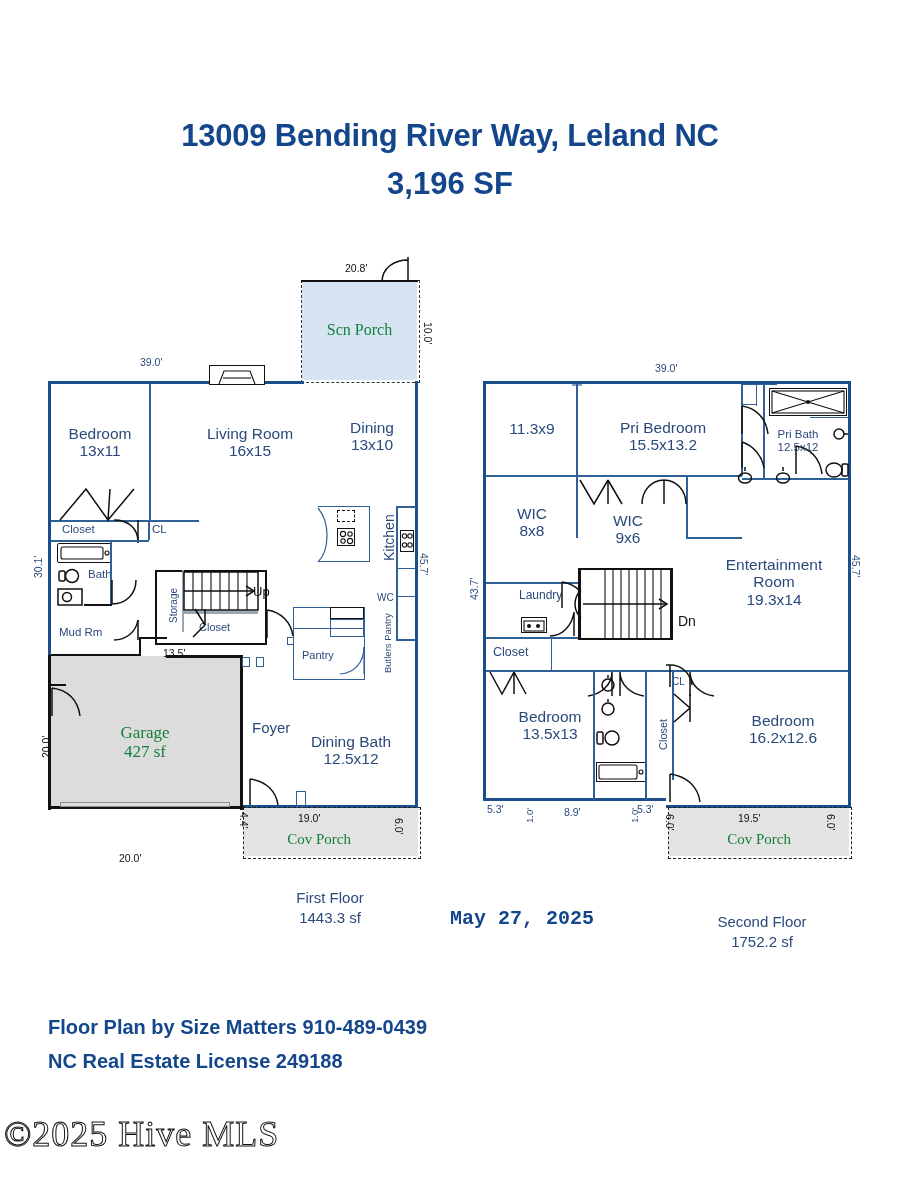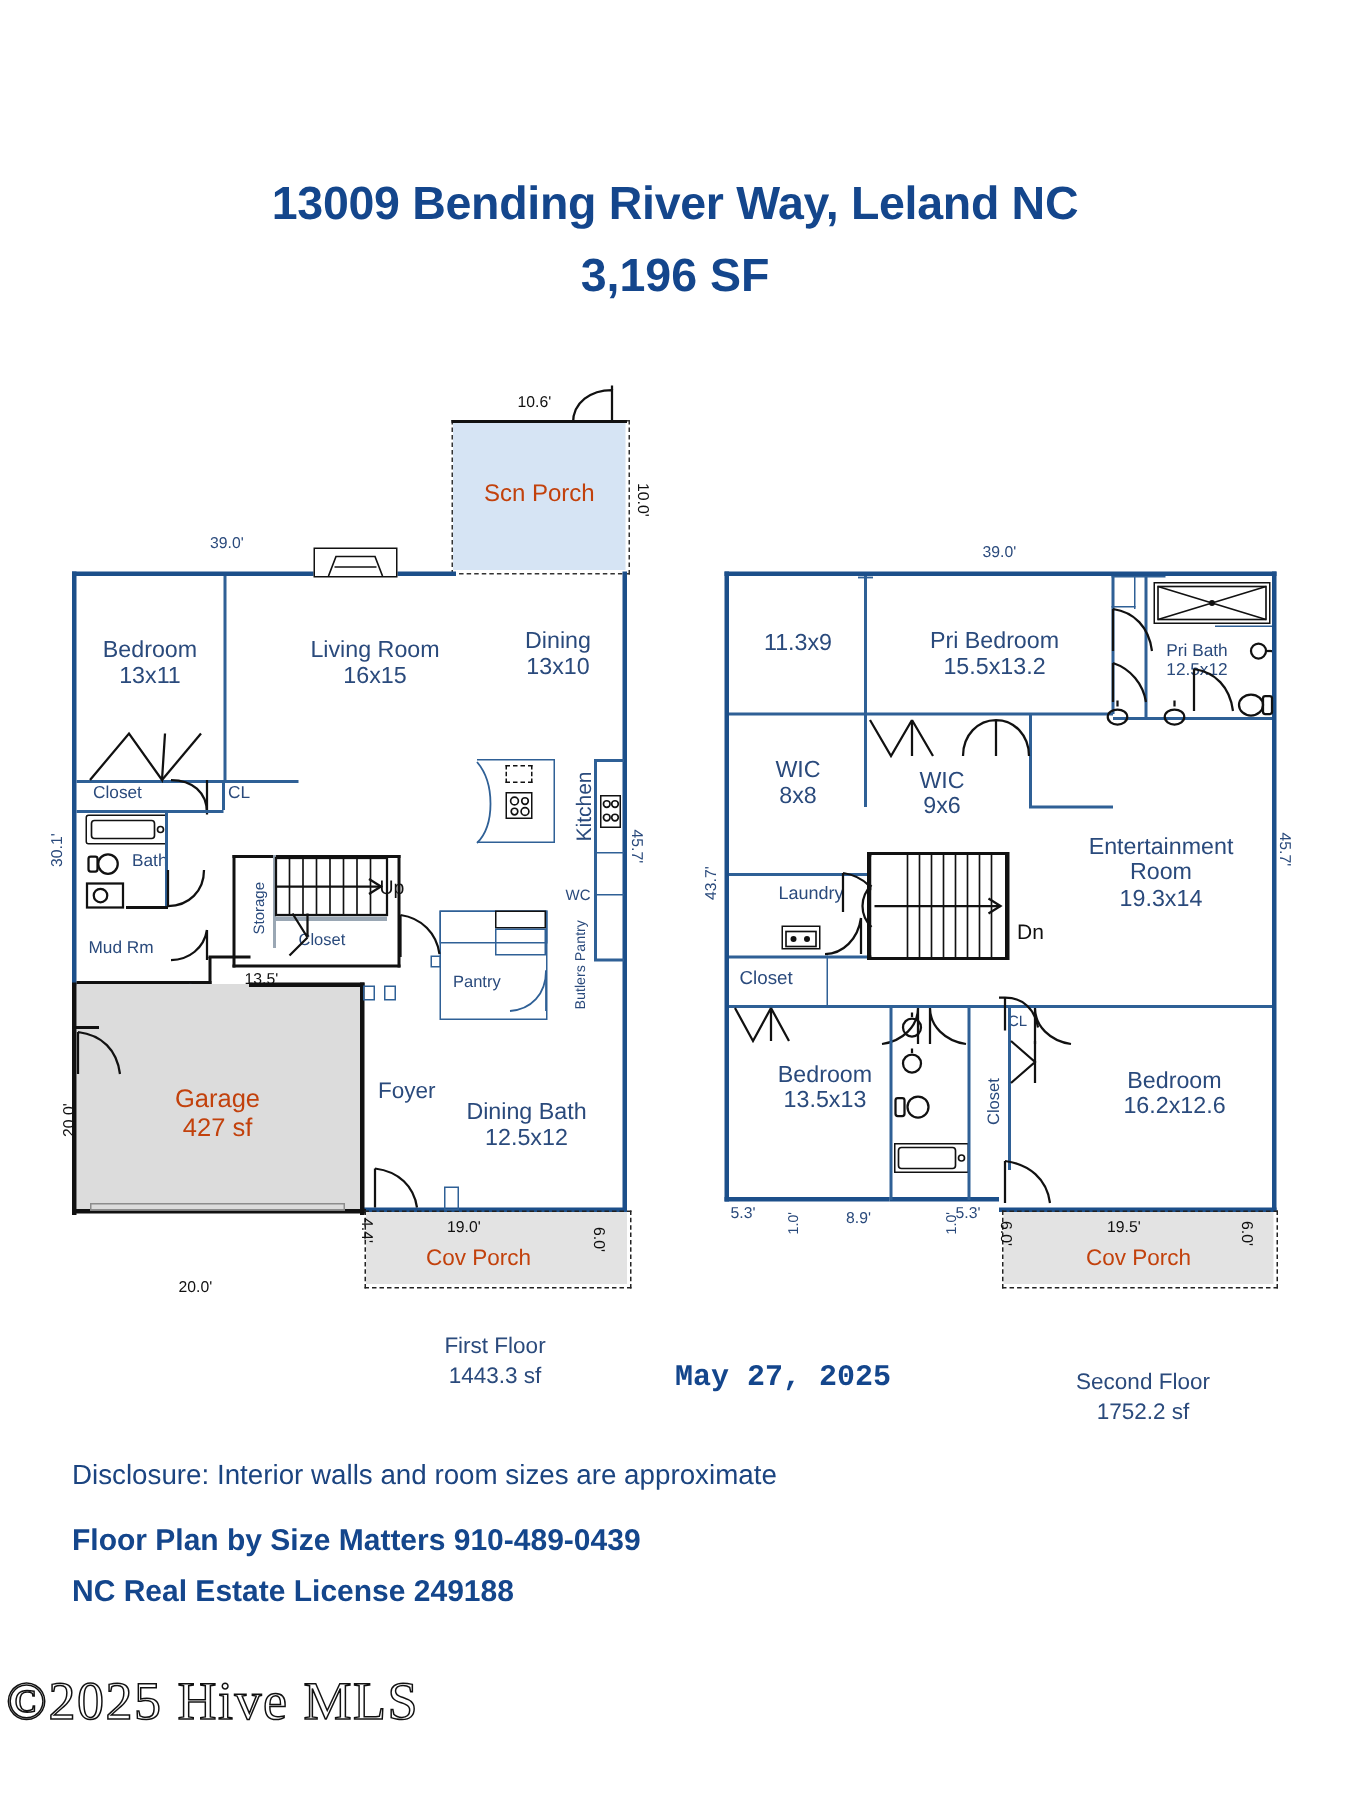--- a/index.html
+++ b/index.html
@@ -21,21 +21,21 @@
   .wall{position:absolute;background:#1c4f8a;}
   .wall-thin{position:absolute;background:#2f6096;}
   .wall-dark{position:absolute;background:#111;}
   .wall-grey{position:absolute;background:#9aa7b4;}
 
   .rm{position:absolute;color:#2a4a7c;text-align:center;line-height:1.12;white-space:nowrap;}
   .rm-name{font-size:15.5px;}
   .rm-dim{font-size:15.5px;}
   .rm-sm{font-size:11.5px;color:#2a4a7c;white-space:nowrap;}
   .rm-xs{font-size:9.5px;color:#2a4a7c;white-space:nowrap;}
-  .blk{color:#c2410c;}
+  .blk{color:#15803d;font-family:Liberation Serif, serif;}
 
   .dim{position:absolute;font-size:10.5px;color:#2a4a7c;white-space:nowrap;}
   .dim-blk{position:absolute;font-size:10.5px;color:#111;white-space:nowrap;}
   .vert{transform:rotate(-90deg);transform-origin:left top;}
   .vert-r{transform:rotate(90deg);transform-origin:left top;}
 
   .fill-blue{position:absolute;background:#d6e4f4;}
   .fill-grey{position:absolute;background:#e3e3e3;}
   .fill-gar{position:absolute;background:#dcdcdc;}
 
@@ -70,21 +70,21 @@
     <div class="title-line1">13009 Bending River Way, Leland NC</div>
     <div class="title-line2">3,196 SF</div>
   </div>
 
   <div class="plan" style="left:0;top:0;width:460px;height:900px;">
 
     <div class="fill-blue" style="left:302px;top:281px;width:115px;height:99px;"></div>
     <div class="dash-b" style="left:301px;top:280px;width:117px;height:101px;border-color:#333;"></div>
     <div class="wall-dark" style="left:301px;top:280px;width:117px;height:2px;"></div>
     <div class="rm rm-name blk" style="left:302px;top:321px;width:115px;font-size:16px;">Scn Porch</div>
-    <div class="dim-blk" style="left:345px;top:262px;">10.6'</div>
+    <div class="dim-blk" style="left:345px;top:262px;">20.8'</div>
     <div class="dim-blk vert-r" style="left:434px;top:322px;">10.0'</div>
 
     <svg style="left:380px;top:258px;width:42px;height:28px;">
       <path class="sw" d="M2,24 C2,10 14,2 28,2 L28,24"></path>
       <path class="sw" d="M28,2 L28,-1"></path>
     </svg>
 
     <div class="wall" style="left:48px;top:381px;width:256px;height:3px;"></div>
     <div class="wall" style="left:415px;top:381px;width:3px;height:0px;"></div>
     <div class="wall" style="left:48px;top:381px;width:3px;height:276px;"></div>
@@ -468,18 +468,17 @@
     <div class="dim-blk vert-r" style="left:676px;top:814px;">6.0'</div>
     <div class="dim-blk vert-r" style="left:837px;top:814px;">6.0'</div>
 
     <div class="ffoot" style="left:672px;top:912px;width:180px;">
       <div>Second Floor</div>
       <div>1752.2 sf</div>
     </div>
   </div>
 
   <div class="datestamp" style="left:450px;top:907px;font-family:Liberation Mono, monospace;">May 27, 2025</div>
-  <div class="disc" style="left:48px;top:972px;">Disclosure: Interior walls and room sizes are approximate</div>
   <div class="credit" style="left:48px;top:1014px;">Floor Plan by Size Matters 910-489-0439</div>
   <div class="credit" style="left:48px;top:1048px;">NC Real Estate License 249188</div>
 
   <div class="watermark">©2025 Hive MLS</div>
 </div>
 
 </body></html>

